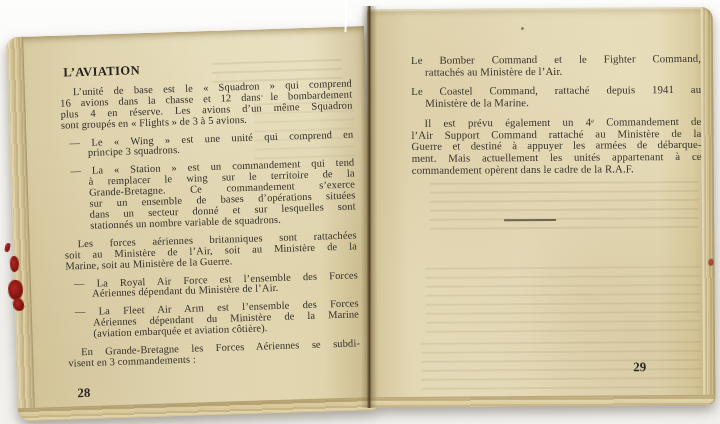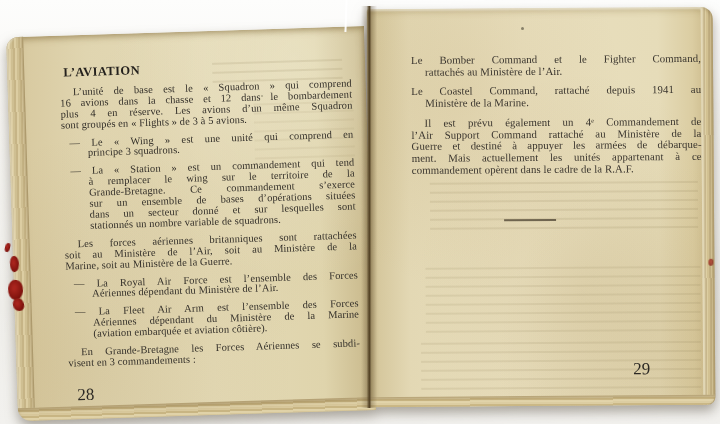--- a/index.html
+++ b/index.html
@@ -59,21 +59,21 @@
   .text-right .block{margin-top:8px;}
   .block:first-of-type{margin-top:0;}
   .line{text-align:justify;text-align-last:justify;}
   .line.last{text-align-last:left;}
   .block.para .line:first-child{text-indent:13px;}
   .block.dash{padding-left:26px;}
   .block.dash .line:first-child{text-indent:-18px;}
   .block.hang .line{padding-left:14px;}
   .block.hang .line:first-child{padding-left:0;}
   .divider{width:52px;height:2px;background:rgba(82,72,55,.8);margin:44px 0 0 92px;}
-  .pagenum{position:absolute;font-size:17px;font-weight:400;color:#2c2924;}
+  .pagenum{position:absolute;font-size:13px;font-weight:700;color:#2c2924;}
   .pn-left{left:60px;top:350px;}
   .pn-right{left:264px;top:352px;}
   
   .ghost{position:absolute;opacity:.5;filter:blur(.7px);
     background:repeating-linear-gradient(180deg,transparent 0 2px,rgba(130,115,75,.28) 2px 4px,transparent 4px 9px);}
   .stain{position:absolute;z-index:9;background:radial-gradient(ellipse at 40% 40%,#a8241d 10%,#7c110c 70%);
     filter:blur(.3px);}
   .scratch{position:absolute;left:345px;top:0;width:2px;height:32px;background:rgba(255,255,255,.92);
     transform:rotate(2deg);z-index:8;}
   .speck{position:absolute;background:#55503f;border-radius:50%;opacity:.65;z-index:8;}

